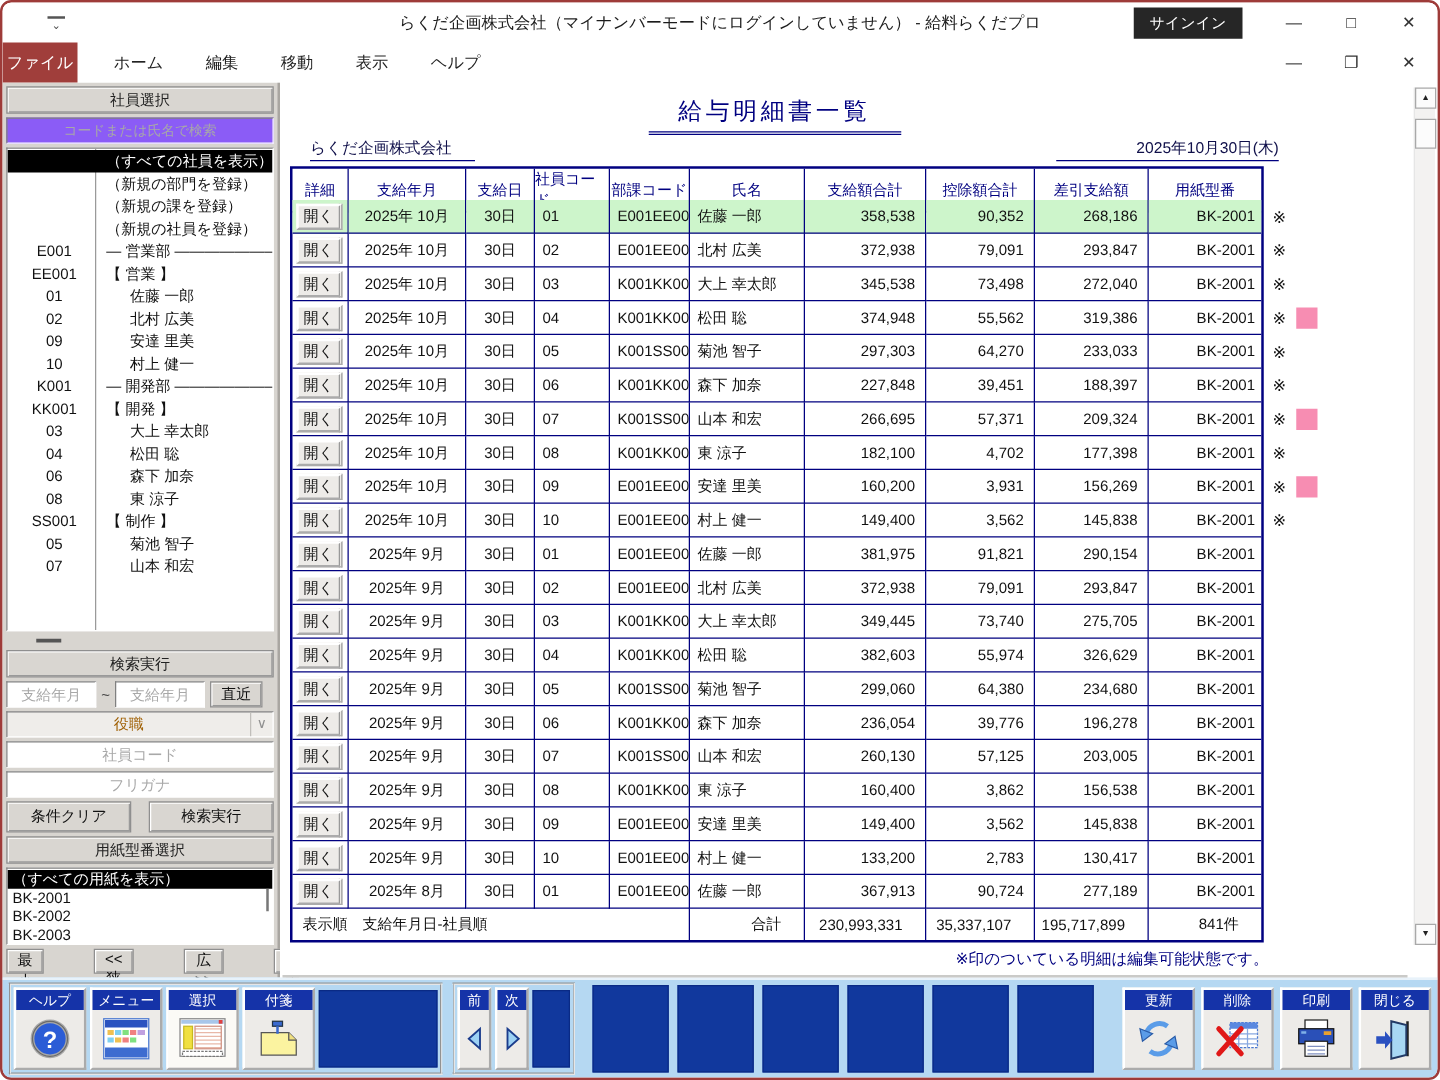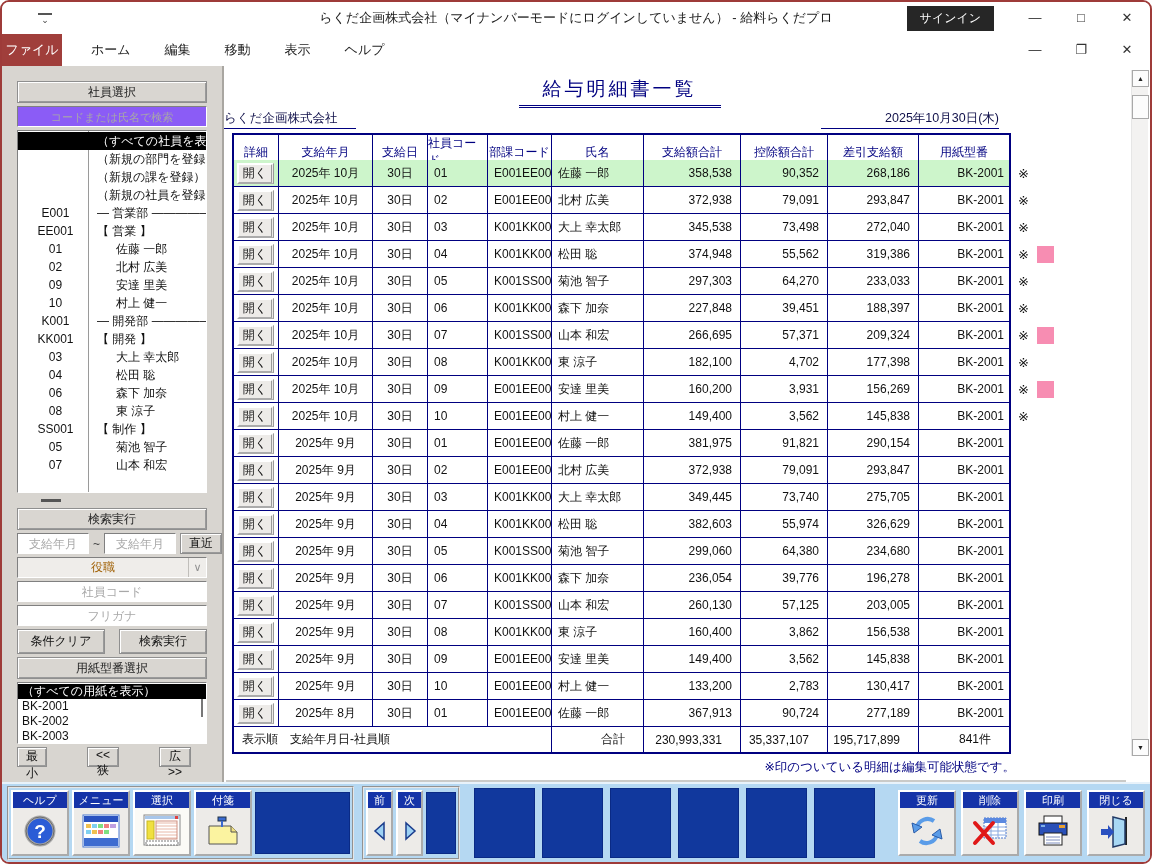--- a/index.html
+++ b/index.html
@@ -19,21 +19,21 @@
   .menubar { height:32px; flex:none; display:flex; align-items:stretch; position:relative; background:#fff; }
   .file-tab { width:60px; background:#A03E3B; color:#fff; font-size:13px; display:flex; align-items:center; justify-content:center; cursor:pointer; }
   .menu-items { display:flex; margin-left:12px; }
   .menu-item { padding:0 17px; display:flex; align-items:center; font-size:13px; color:#222; cursor:pointer; }
   .menubar .tb-right { position:absolute; right:0; top:0; height:100%; }
 
   
   .bodyrow { flex:1; display:flex; min-height:0; }
 
   
-  .sidebar { width:222px; flex:none; background:#D8D5D0; border-right:2px solid #A9A6A1; padding:15px; display:flex; flex-direction:column; gap:3px; }
+  .sidebar { width:222px; flex:none; background:#D8D5D0; border-right:2px solid #A9A6A1; padding:3px; display:flex; flex-direction:column; gap:3px; }
   .side-header { height:22px; flex:none; background:#D9D6D1; border:1px solid #8f8f8f; box-shadow:inset 1px 1px 0 #fff, inset -1px -1px 0 #9a9a9a; display:flex; align-items:center; justify-content:center; font-size:12px; color:#222; }
   .side-search { height:21px; flex:none; border:1px solid; border-color:#808080 #fff #fff #808080; background:#8b5cf6; text-align:center; font-size:11px; color:#222; }
   .side-search::placeholder { color:#A8A8A8; }
   .emp-list { flex:1; min-height:290px; background:#fff; border:1px solid; border-color:#808080 #fff #fff #808080; position:relative; overflow:hidden; padding-top:1px; }
   .emp-sep { position:absolute; left:70px; top:0; bottom:0; width:1px; background:#9a9a9a; }
   .emp-row { display:flex; height:18px; line-height:18px; font-size:12px; position:relative; overflow:hidden; white-space:nowrap; cursor:pointer;text-align:center; }
   .emp-code { width:70px; flex:none; padding-left:5px; }
   .emp-label { padding-left:9px; }
   .emp-row.employee .emp-label { padding-left:28px; }
   .emp-row.dept .emp-label::before { content:"― "; }
@@ -60,21 +60,21 @@
   .paper-row { height:15px; line-height:15px; font-size:12px; padding-left:4px; cursor:pointer; white-space:nowrap; }
   .paper-row.selected { background:#000; color:#fff; }
   .paper-scroll { position:absolute; right:3px; top:16px; width:2px; height:18px; background:#777; }
   .size-btns { height:20px; flex:none; display:flex;gap:40px; }
   .size-btns .btn { padding:0 8px; }
 
   
   .content { flex:1; background:#fff; position:relative; overflow:hidden; }
   .doc-head { width:775px; margin:10px 0 0 8px; text-align:center; }
   .doc-title { display:inline-block; font-size:19px; letter-spacing:3px; color:#000080; border-bottom:3px double #000080; padding:0 24px 3px; }
-  .sub-row { width:775px; margin:2px 0 4px 0; display:flex; justify-content:space-between; align-items:flex-end; }
+  .sub-row { width:775px; margin:2px 0 4px 24px; display:flex; justify-content:space-between; align-items:flex-end; }
   .company { display:inline-block; min-width:132px; border-bottom:1px solid #000080; color:#10104a; font-size:12.5px; padding-bottom:1px; }
   .docdate { display:inline-block; min-width:178px; border-bottom:1px solid #000080; color:#10104a; font-size:12.5px; text-align:right; padding-bottom:1px; }
   .paytable { margin-left:8px; width:779px; border:2px solid #000080; }
   .thead, .trow { display:grid; grid-template-columns:45px 94px 55px 60px 64px 92px 97px 87px 91px 90px; }
   .thead { height:25px; }
   .thead .hcell { border-right:1px solid #000080; border-bottom:1px solid #000080; color:#000080; display:flex; align-items:center; justify-content:center; font-size:12px; }
   .thead .hcell:last-child { border-right:none; }
   .trow { height:27px; position:relative; }
   .cell { border-right:1px solid #000080; border-bottom:1px solid #000080; font-size:12px; display:flex; align-items:center; overflow:hidden; white-space:nowrap; }
   .trow .cell:nth-child(10) { border-right:none; }

